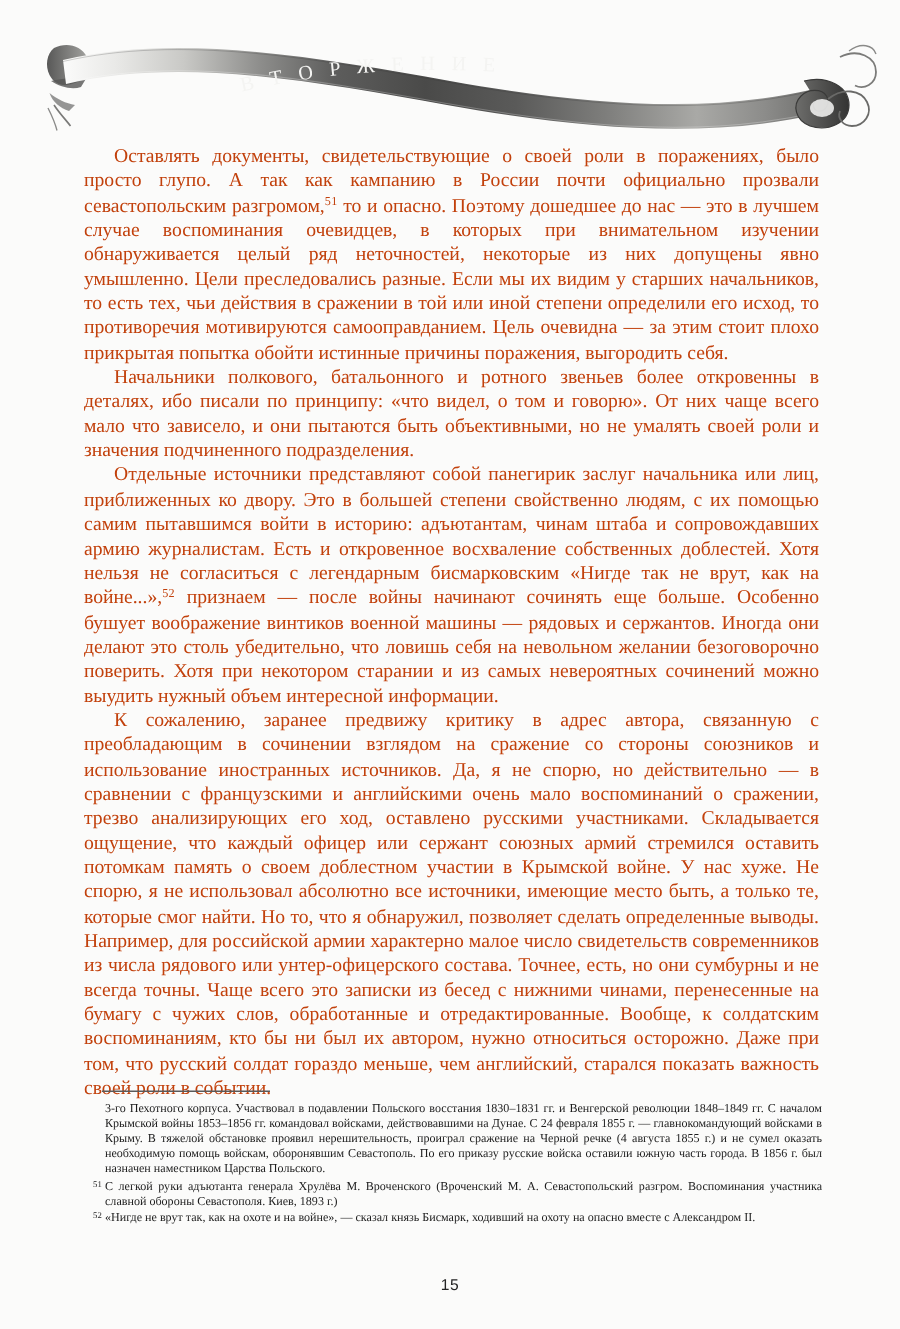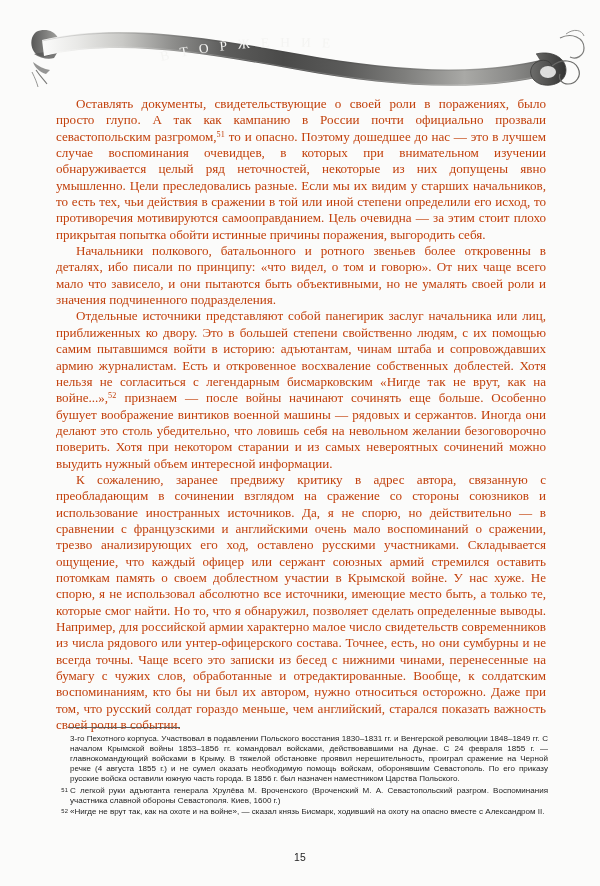--- a/index.html
+++ b/index.html
@@ -81,20 +81,21 @@
     font-size: 8.05px;
     line-height: 10.1px;
     color: #1d1d1d;
   }
   .fn-item {
     position: relative;
     padding-left: 14px;
     margin-bottom: 1.2px;
     text-align: justify;
     text-justify: inter-word;
+    font-family: Liberation Serif, serif;
   }
   .fn-item.cont {
     padding-left: 14px;
   }
   .fn-marker {
     position: absolute;
     left: 0;
     top: 0;
     width: 12px;
     font-size: 5.8px;
@@ -192,21 +193,21 @@
 
   <hr class="fn-rule">
 
   <div class="footnotes">
     <div class="fn-item cont">
       <span class="fn-marker"></span>
       <span class="fn-text">3-го Пехотного корпуса. Участвовал в подавлении Польского восстания 1830–1831 гг. и Венгерской революции 1848–1849 гг. С началом Крымской войны 1853–1856 гг. командовал войсками, действовавшими на Дунае. С 24 февраля 1855 г. — главнокомандующий войсками в Крыму. В тяжелой обстановке проявил нерешительность, проиграл сражение на Черной речке (4 августа 1855 г.) и не сумел оказать необходимую помощь войскам, оборонявшим Севастополь. По его приказу русские войска оставили южную часть города. В 1856 г. был назначен наместником Царства Польского.</span>
     </div>
     <div class="fn-item">
       <span class="fn-marker">51</span>
-      <span class="fn-text">С легкой руки адъютанта генерала Хрулёва М. Вроченского (Вроченский М. А. Севастопольский разгром. Воспоминания участника славной обороны Севастополя. Киев, 1600 г.)</span>
+      <span class="fn-text">С легкой руки адъютанта генерала Хрулёва М. Вроченского (Вроченский М. А. Севастопольский разгром. Воспоминания участника славной обороны Севастополя. Киев, 1893 г.)</span>
     </div>
     <div class="fn-item">
       <span class="fn-marker">52</span>
       <span class="fn-text">«Нигде не врут так, как на охоте и на войне», — сказал князь Бисмарк, ходивший на охоту на опасно вместе с Александром II.</span>
     </div>
   </div>
 
   <div class="page-number">15</div>
 
 </div>

